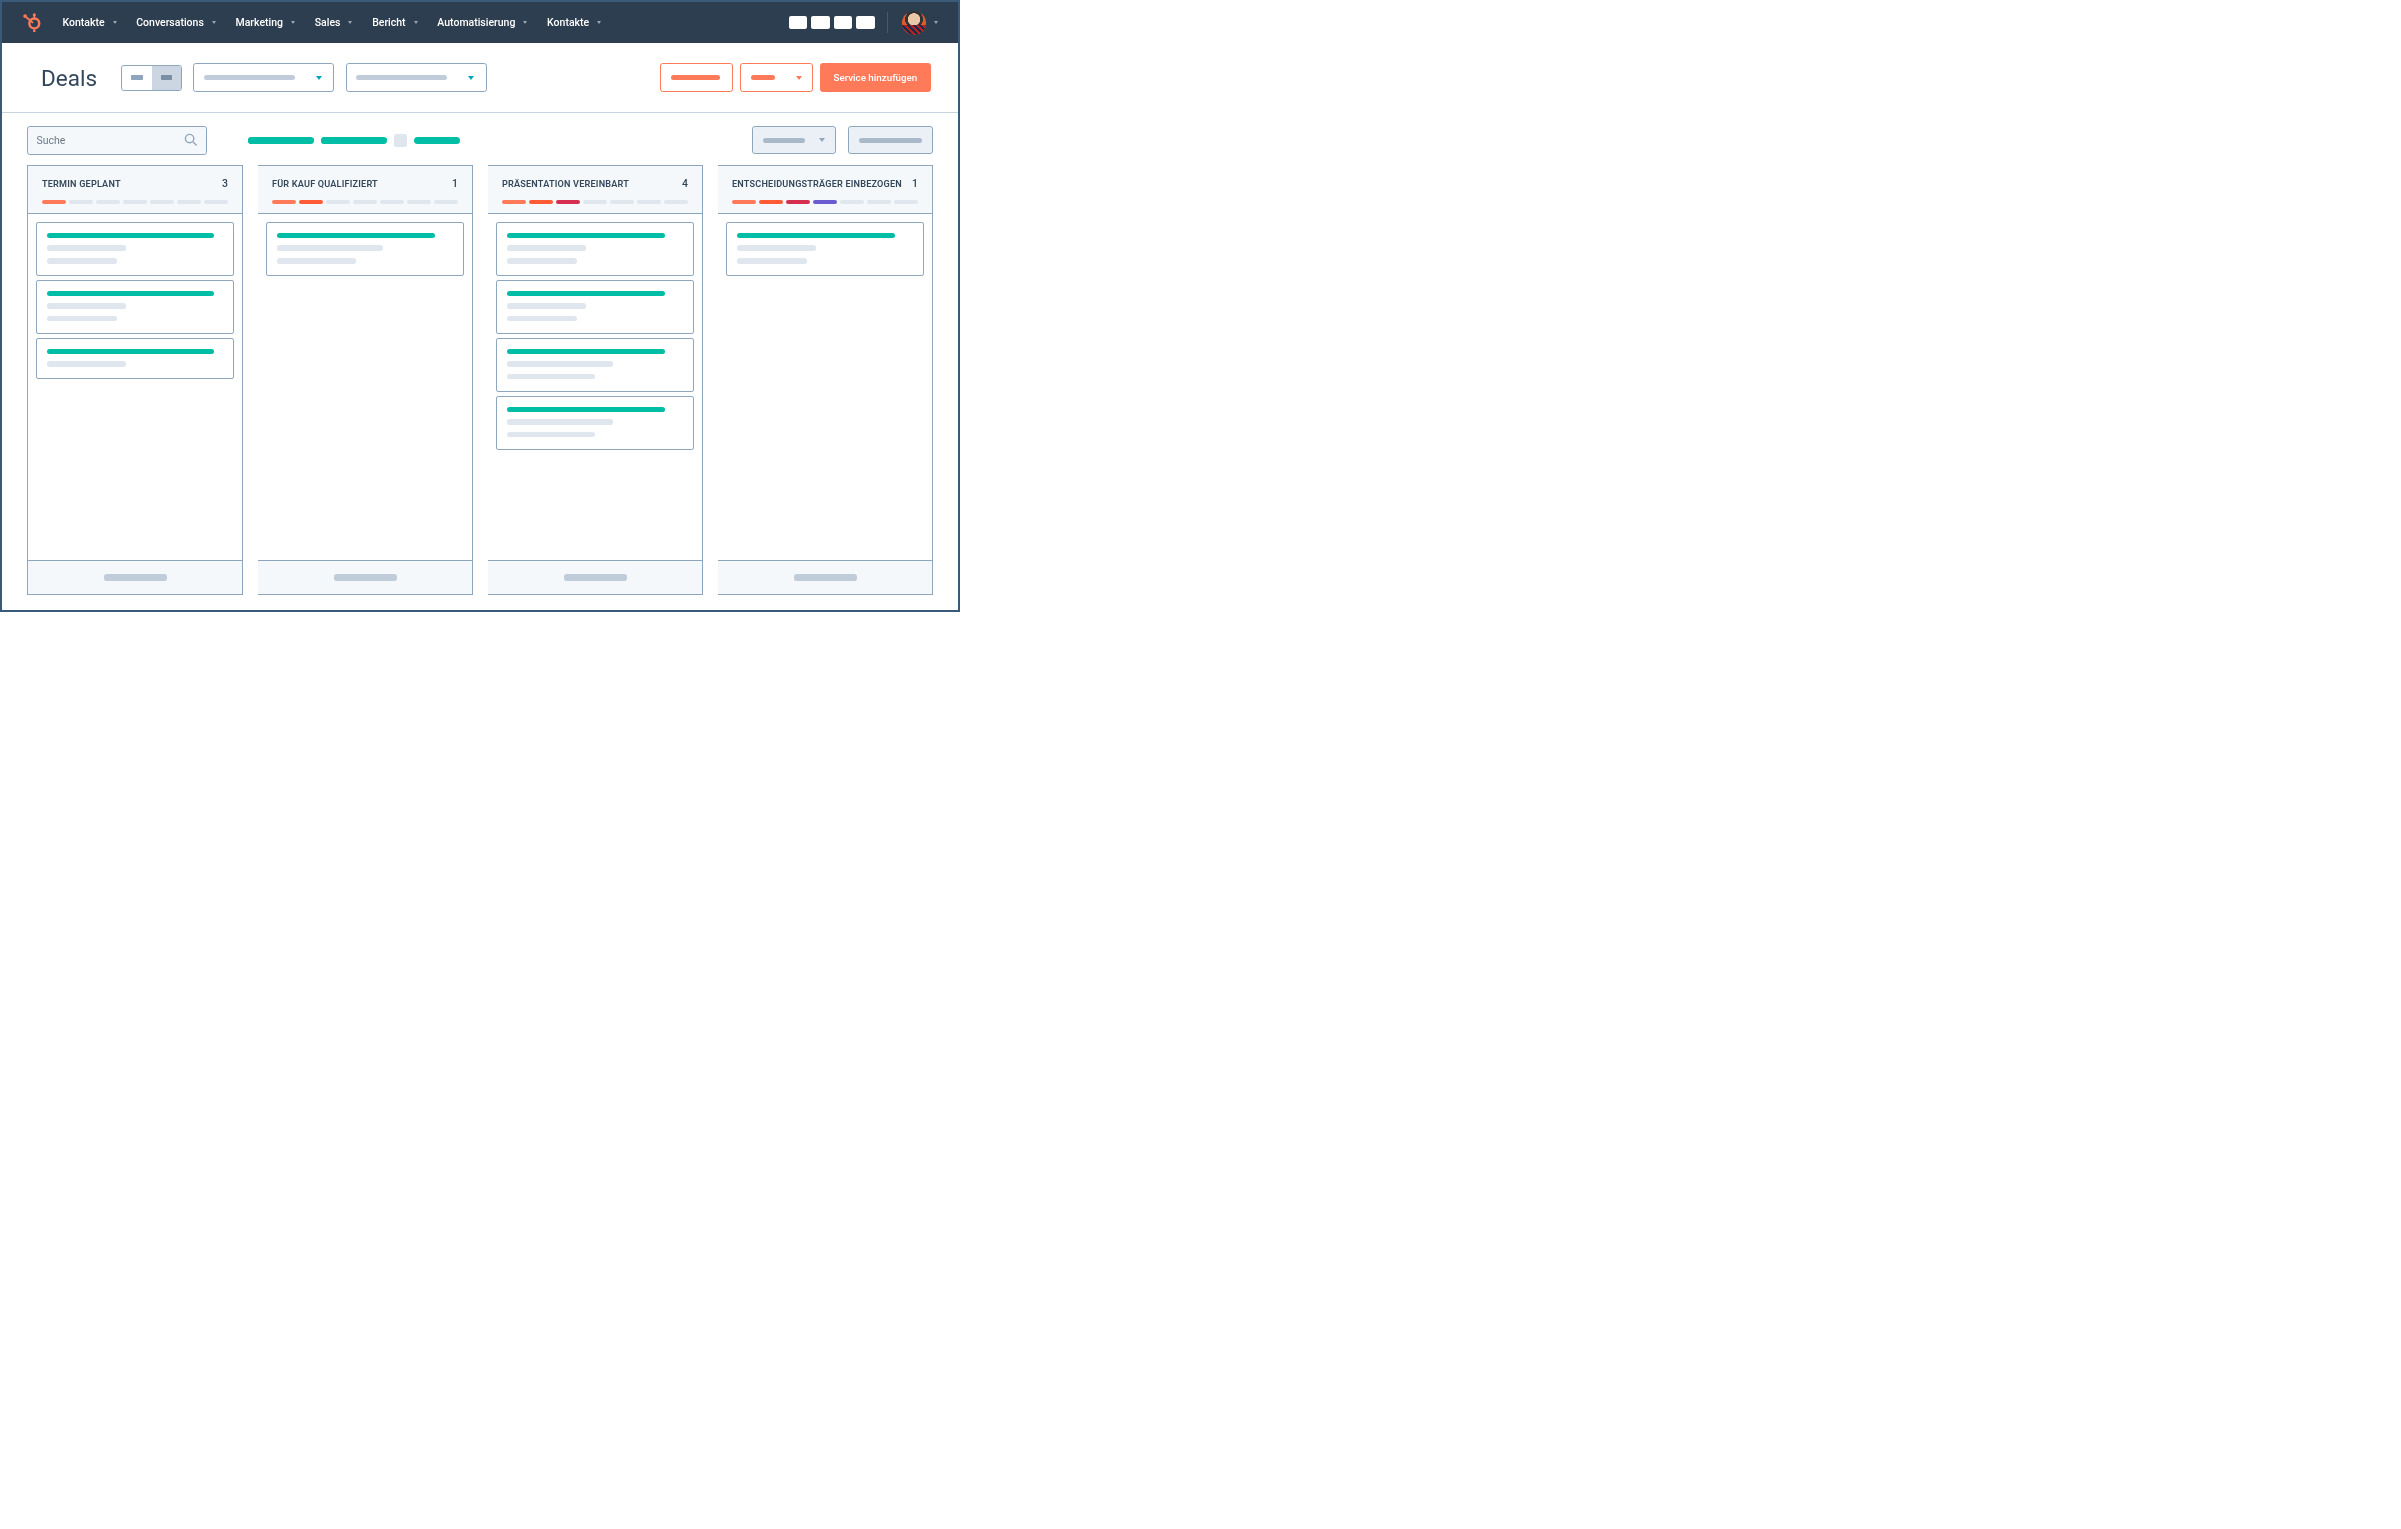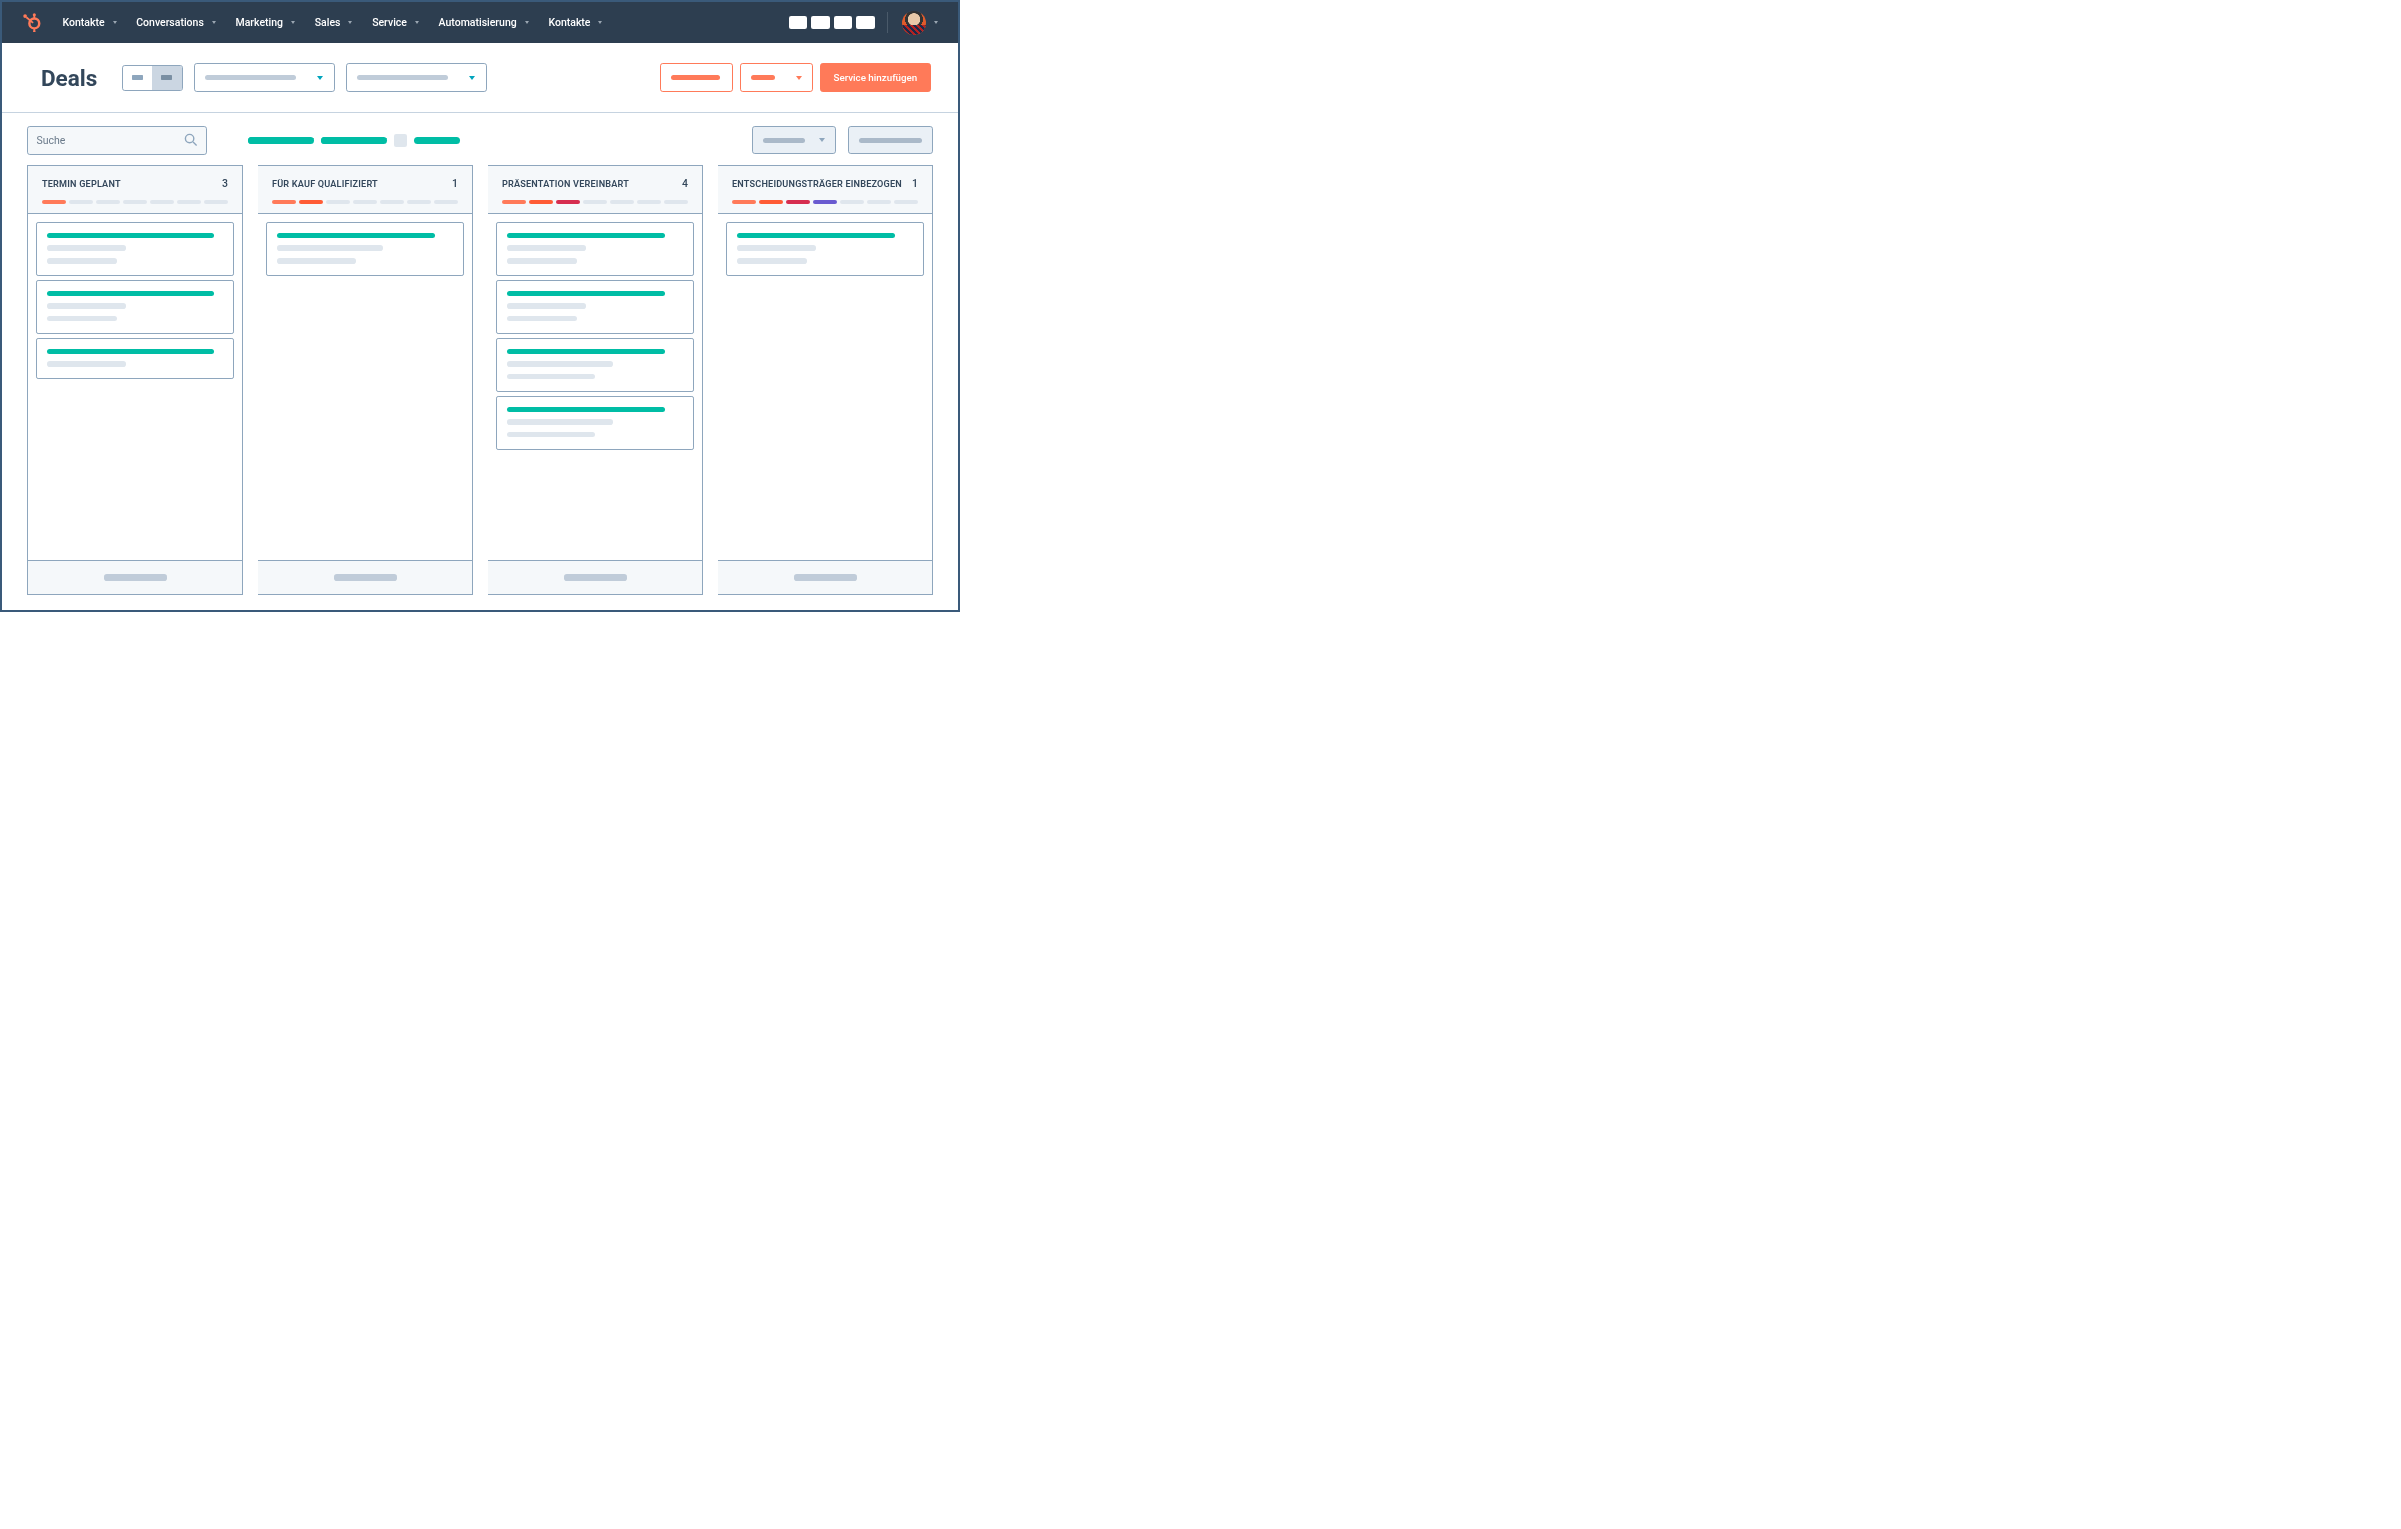--- a/index.html
+++ b/index.html
@@ -82,21 +82,21 @@
   .subheader {
     height: 70px;
     border-bottom: 0.7px solid #c6d3e0;
     display: flex;
     align-items: center;
     padding: 0 27px 0 39px;
     gap: 11.2px;
   }
   .page-title {
     font-size: 22.5px;
-    font-weight: 700;
+    font-weight: 400;
     color: #33475b;
     margin-right: 13px;
   }
   .view-toggle {
     display: flex;
     border: 1.1px solid #8ea6bd;
     border-radius: 2.8px;
     overflow: hidden;
   }
   .view-toggle div {
@@ -339,21 +339,21 @@
       </div>
       <div class="nav-item">
         <span>Marketing</span>
         <div class="chev-down"></div>
       </div>
       <div class="nav-item">
         <span>Sales</span>
         <div class="chev-down"></div>
       </div>
       <div class="nav-item">
-        <span>Service</span>
+        <span>Bericht</span>
         <div class="chev-down"></div>
       </div>
       <div class="nav-item">
         <span>Automatisierung</span>
         <div class="chev-down"></div>
       </div>
       <div class="nav-item">
         <span>Kontakte</span>
         <div class="chev-down"></div>
       </div>

